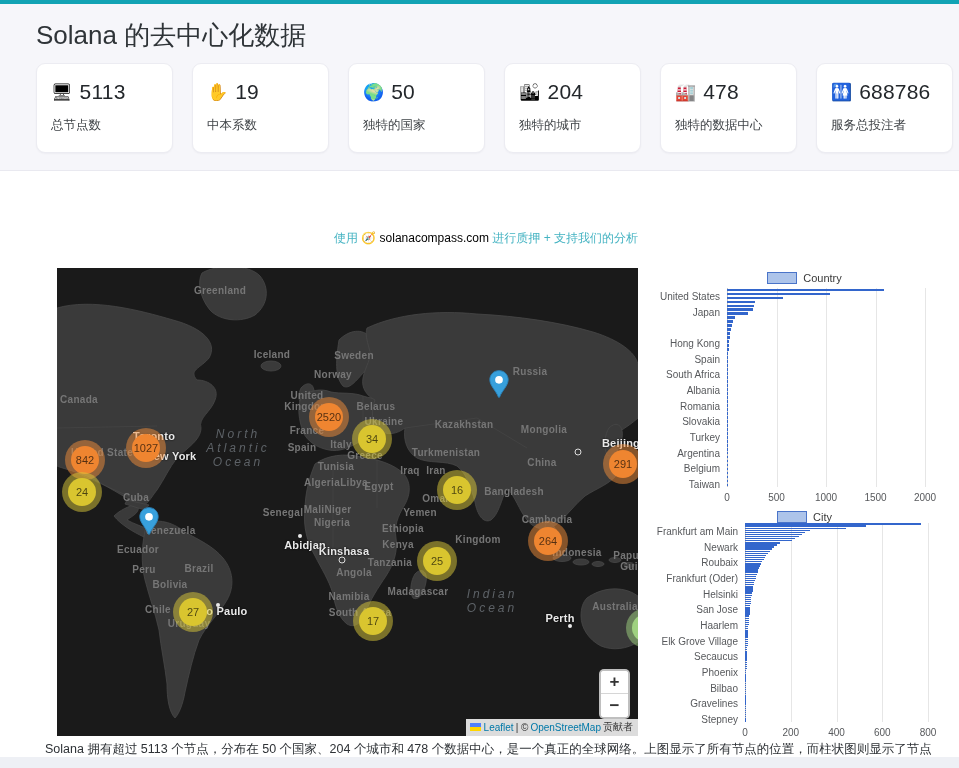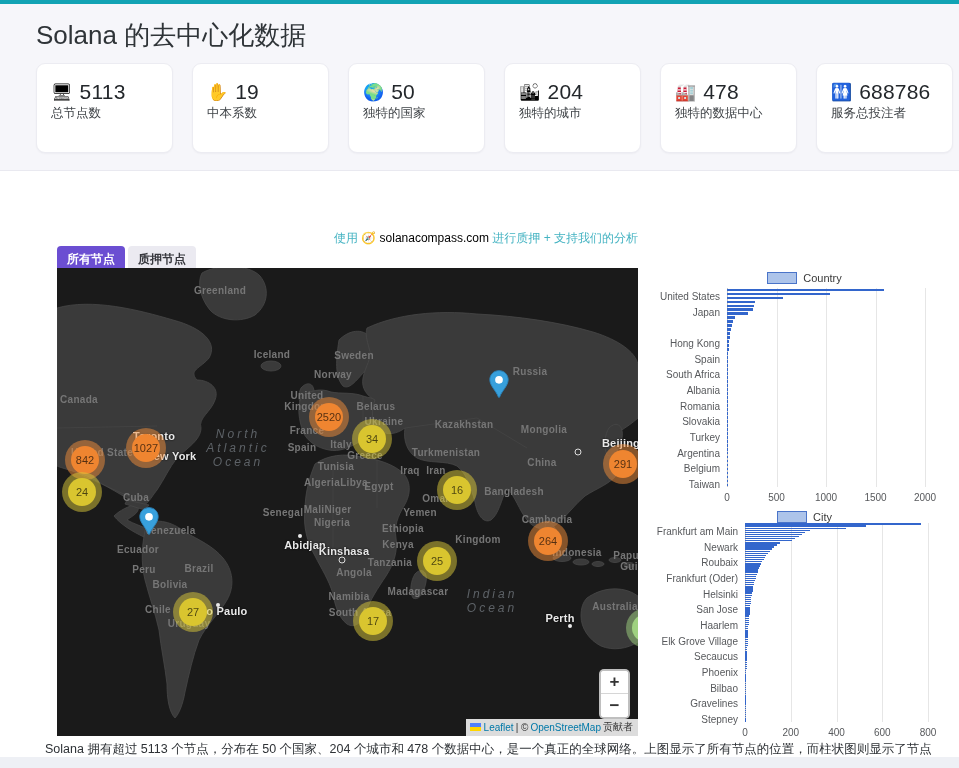--- a/index.html
+++ b/index.html
@@ -9,21 +9,21 @@
 
   #topbar { position:absolute; left:0; top:0; width:959px; height:4px; }
 
   #header { position:absolute; left:0; top:4px; width:959px; height:167px; background:#f6f6fa; border-bottom:1px solid #e9e9f0; }
   #page-title { position:absolute; left:36px; top:14px; font-size:26px; font-weight:500; color:#2f3438; }
   #stats-row { position:absolute; left:36px; top:59px; display:flex; gap:19px; }
   .stat-card { width:137px; height:90px; background:#ffffff; border:1px solid #ececf2; border-radius:9px; padding:16px 14px 12px 14px; box-shadow:0 1px 2px rgba(30,30,60,0.04); }
   .stat-top { display:flex; align-items:center; gap:7px; }
   .stat-emoji { font-size:17px; line-height:1; }
   .stat-value { font-size:21px; font-weight:500; color:#23272b; letter-spacing:0.2px; }
-  .stat-label { margin-top:1px; font-size:12.5px; color:#3f4347; }
+  .stat-label { margin-top:13px; font-size:12.5px; color:#3f4347; }
 
   #section-title { position:absolute; left:57px; top:184px; font-size:22px; font-weight:500; color:#34393e; }
   #stake-link { position:absolute; top:230px; left:57px; width:581px; text-align:right; font-size:12px; color:#44b3c2; cursor:pointer; }
   #stake-link .lnk { color:#000000; text-decoration:none; }
 
   #tabs { position:absolute; left:57px; top:246px; display:flex; gap:3px; align-items:flex-end; }
   .tab { font-size:12px; font-weight:700; padding:5px 10px 5px 10px; border-radius:4px 4px 0 0; cursor:pointer; }
   .tab.active { background:#6b4ed2; color:#ffffff; }
   .tab.inactive { background:#ebeaf1; color:#37383e; }
 
@@ -121,24 +121,20 @@
           <div class="stat-label">服务总投注者</div>
         </div>
       </div>
   </div>
 
 
   <div id="stake-link">
     <span>使用 </span><span>🧭</span><span class="lnk"> solanacompass.com </span><span>进行质押 + 支持我们的分析</span>
   </div>
 
-  <div id="tabs">
-      <div class="tab active">所有节点</div>
-      <div class="tab inactive">质押节点</div>
-    </div>
 
   <div id="map">
     <svg class="land" width="581" height="468" viewBox="0 0 581 468">
       <g fill="#3a3a3a" stroke="#474747" stroke-width="0.8">
         <path d="M145,5 C160,-4 192,-4 203,8 C213,20 211,37 198,47 C184,55 163,53 153,42 C143,30 140,14 145,5 Z"></path>
         <ellipse cx="214" cy="98" rx="10" ry="5"></ellipse>
         <path d="M0,40 C35,30 82,42 116,52 C146,60 161,75 152,90 C144,100 131,102 140,112 C152,112 163,120 158,132 C154,144 141,150 144,160 C144,172 130,180 120,190 C112,200 108,210 100,222 C92,232 90,240 80,236 C66,228 50,218 30,208 C14,202 4,200 0,198 Z"></path>
         <path d="M80,236 C85,244 75,248 70,252 C77,256 85,258 92,262 L87,269 C76,264 63,256 57,248 C63,242 72,238 80,236 Z"></path>
         <path d="M70,232 l22,5 l-4,5 l-20,-6 Z"></path>
         <path d="M90,255 C104,250 118,256 128,264 C142,272 156,278 166,290 C176,302 178,318 170,332 C162,346 150,356 142,372 C136,388 132,406 128,424 C126,436 122,446 118,450 C112,444 110,430 110,416 C108,398 104,380 102,362 C98,344 92,328 88,312 C84,296 84,276 90,255 Z"></path>

